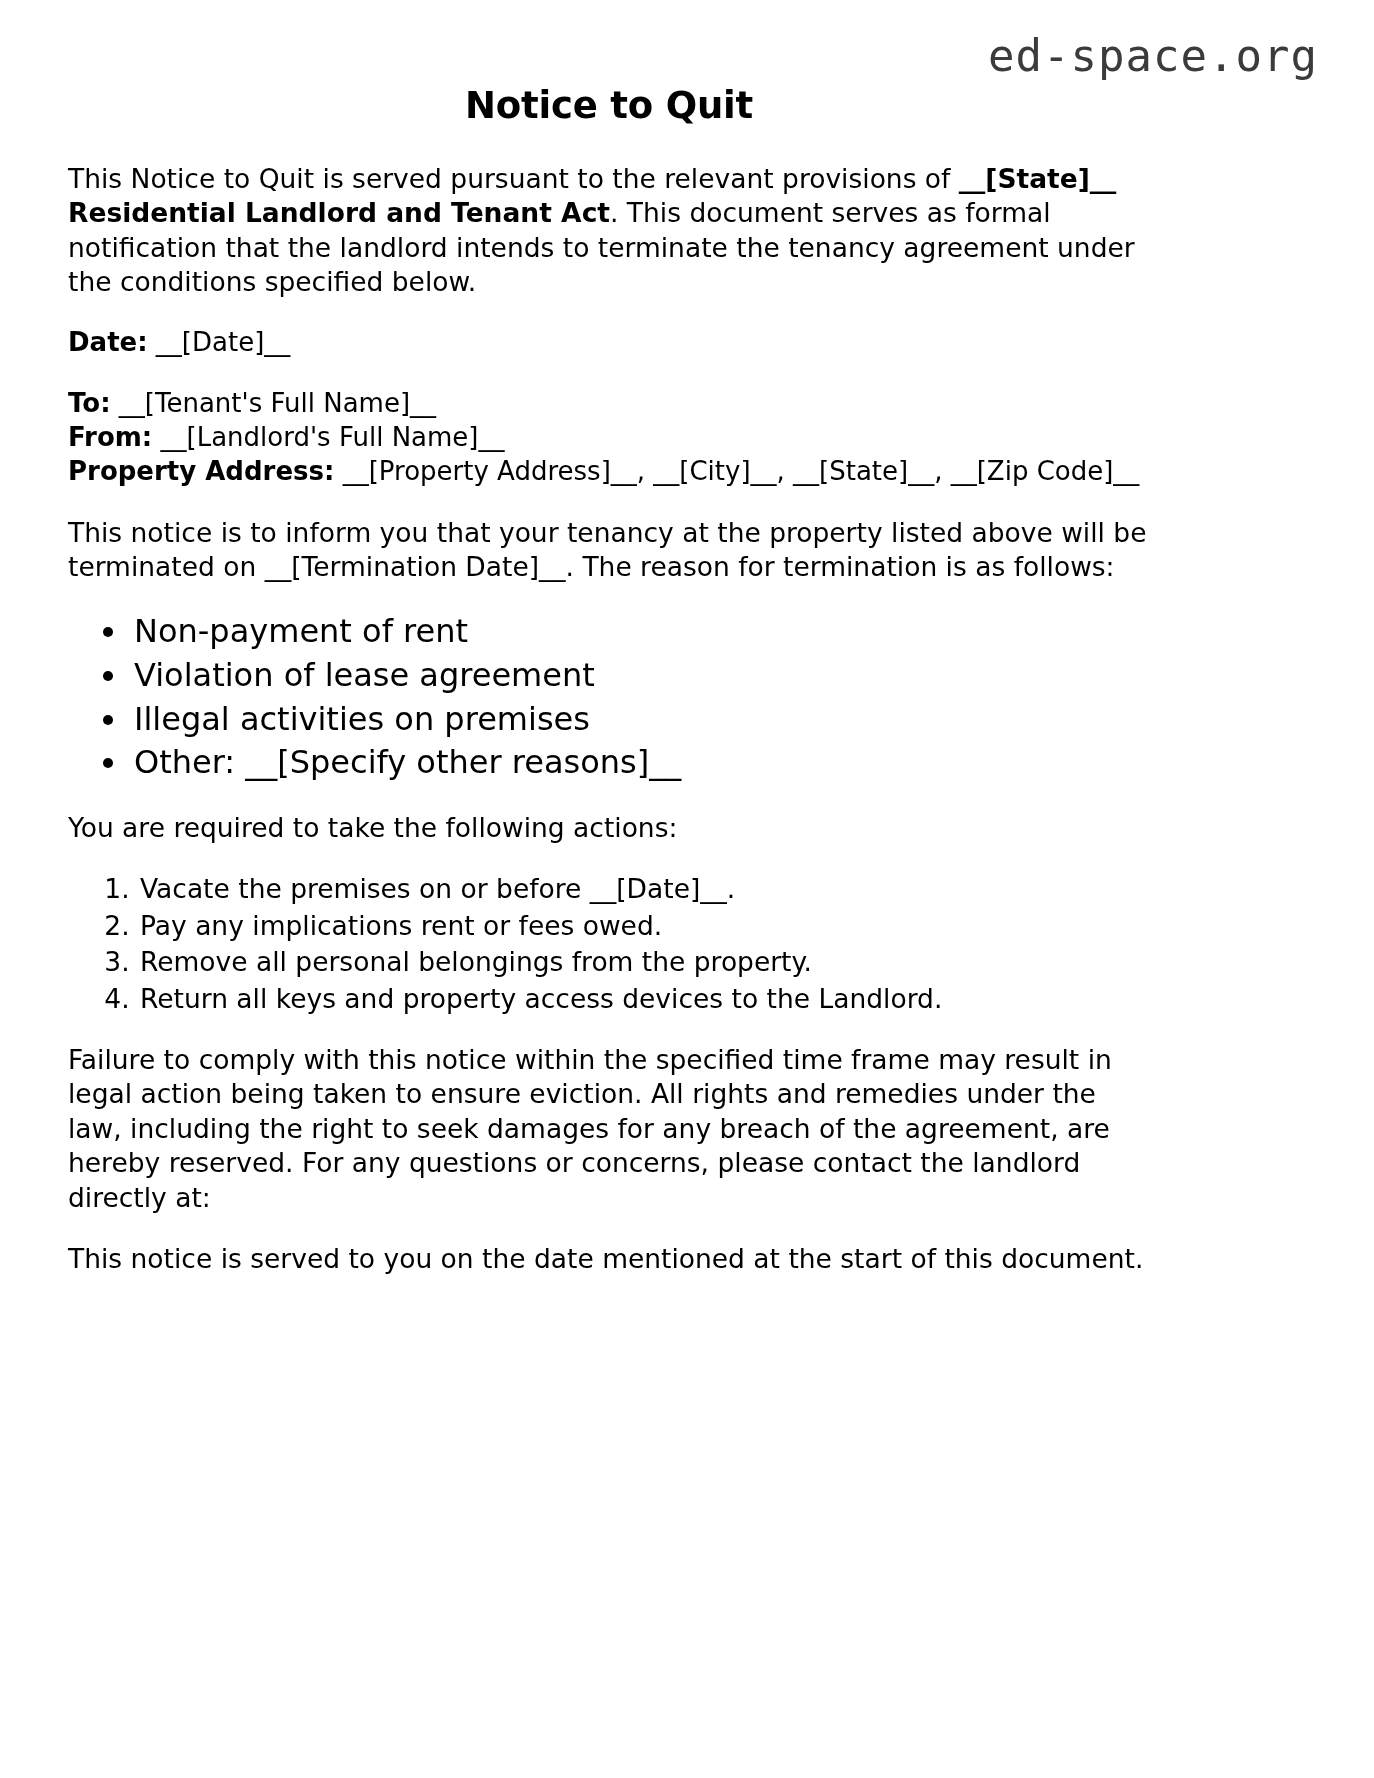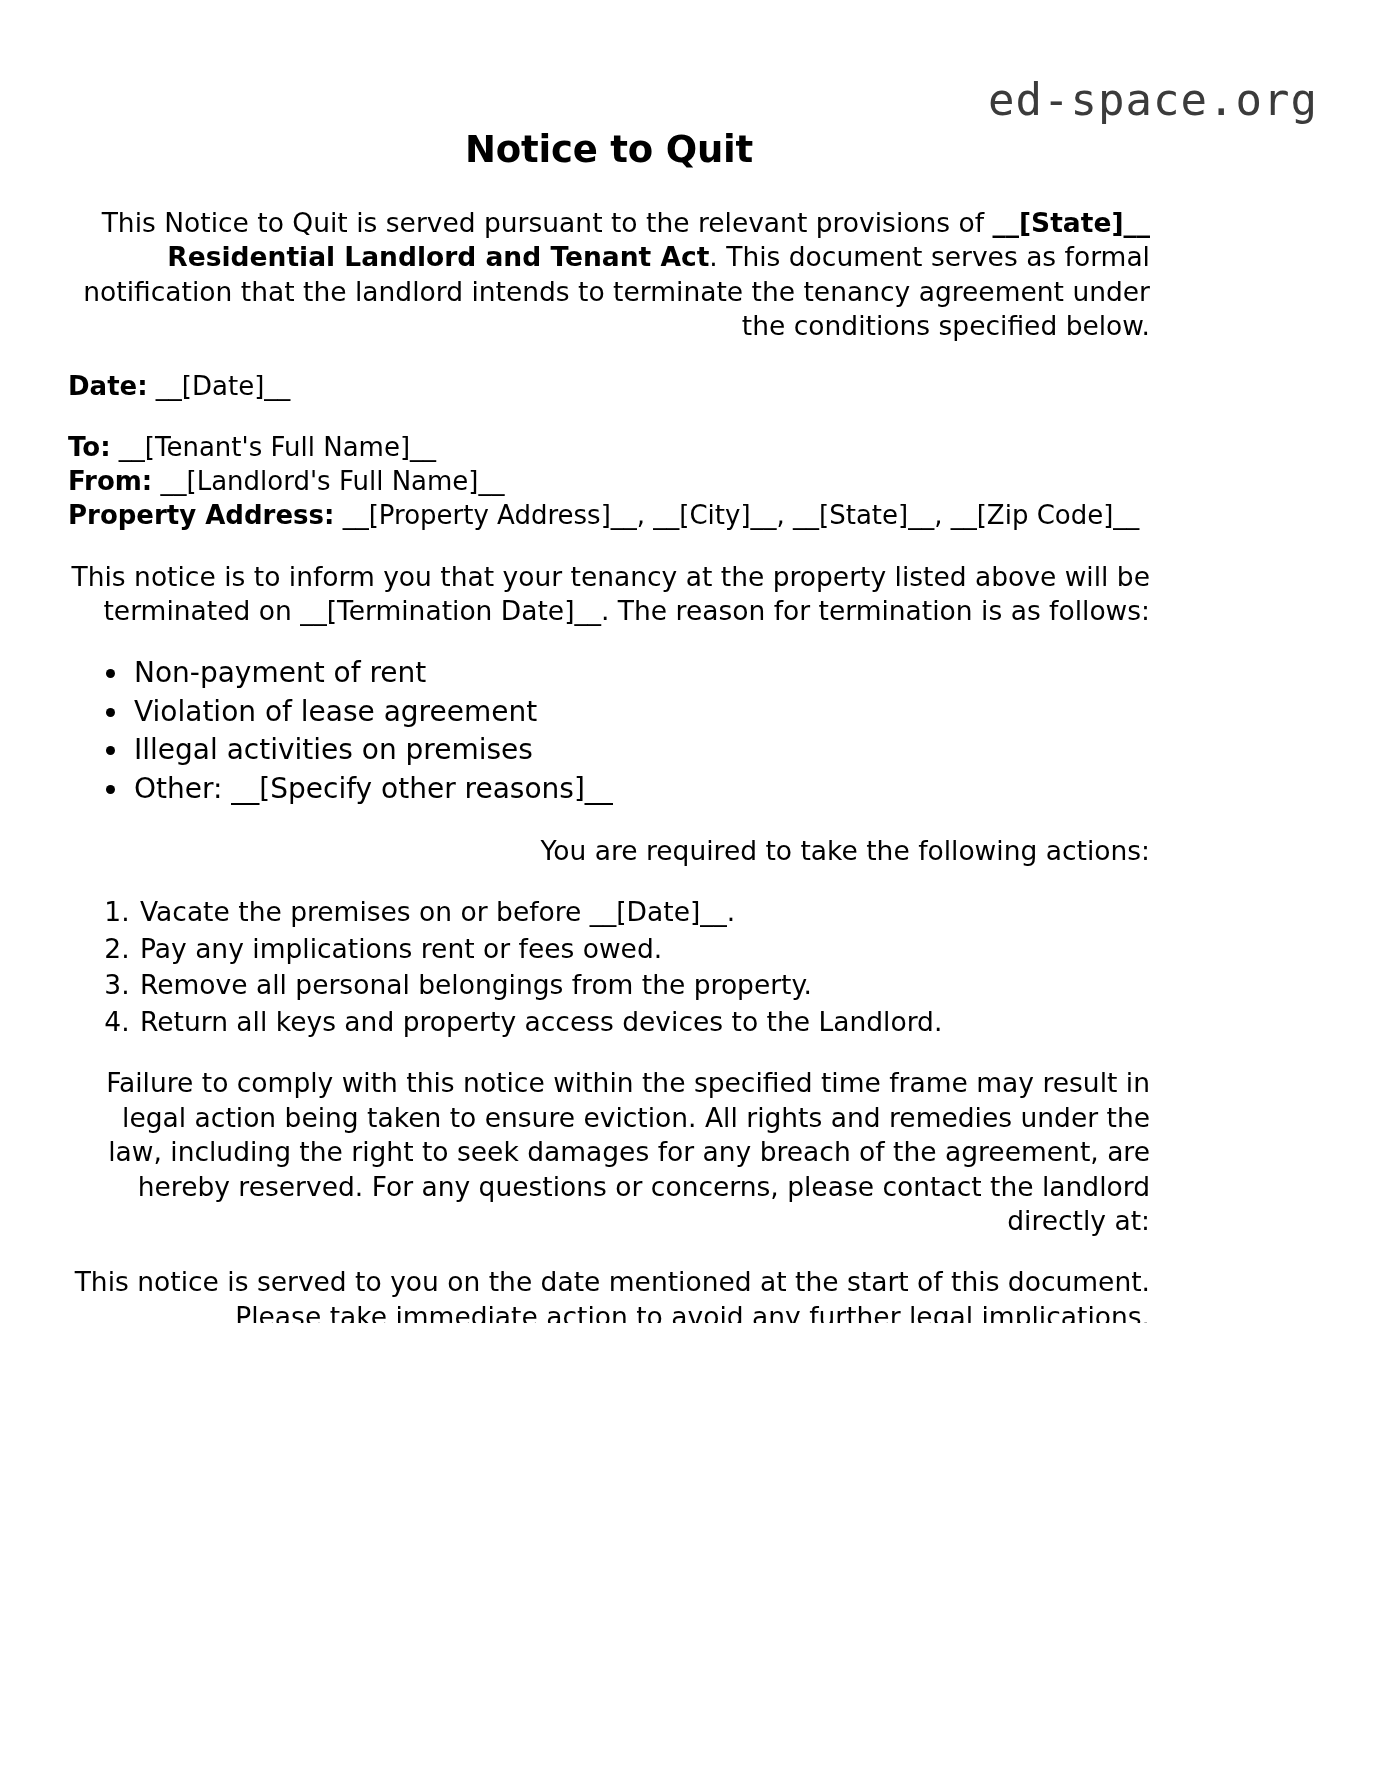--- a/index.html
+++ b/index.html
@@ -15,21 +15,20 @@
     -webkit-font-smoothing: antialiased;
   }
 
   .page {
     position: relative;
     width: 1374px;
     height: 1279px;
     background: #ffffff;
     box-sizing: border-box;
     overflow: hidden;
-    margin-top: 44px;
   }
 
   
   .watermark {
     position: absolute;
     top: 34px;
     right: 56px;
     font-family: "DejaVu Sans Mono", "Liberation Mono", monospace;
     font-size: 44px;
     letter-spacing: 1px;
@@ -52,40 +51,40 @@
     line-height: 1.18;
     margin: 0 0 34px 0;
     letter-spacing: -0.2px;
     text-align: center;
   }
 
   p.para {
     font-size: 26.5px;
     line-height: 1.30;
     margin: 0 0 27px 0;
-    text-align: right;
+    text-align: left;
   }
 
   .block {
     margin: 0 0 27px 0;
   }
   .block .line {
     font-size: 26px;
     line-height: 1.30;
   }
 
   b, strong { font-weight: bold; }
 
   ul.bullets {
     margin: 0 0 27px 0;
     padding-left: 62px;
     list-style-type: disc;
   }
   ul.bullets li {
-    font-size: 28px;
+    font-size: 32px;
     line-height: 1.30;
     margin: 0 0 2px 0;
     padding-left: 4px;
   }
 
   ol.numbers {
     margin: 0 0 27px 0;
     padding-left: 70px;
     list-style-type: decimal;
   }

